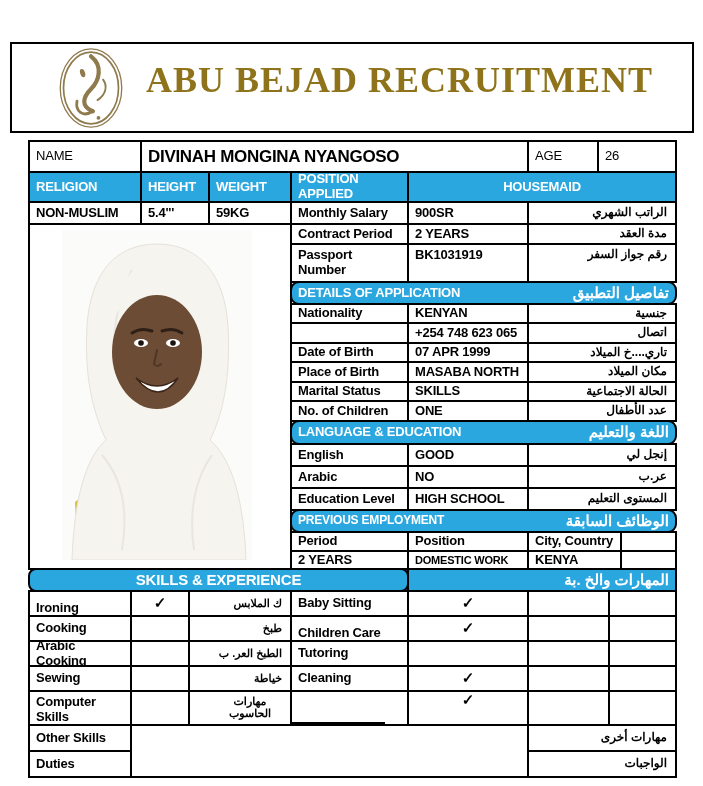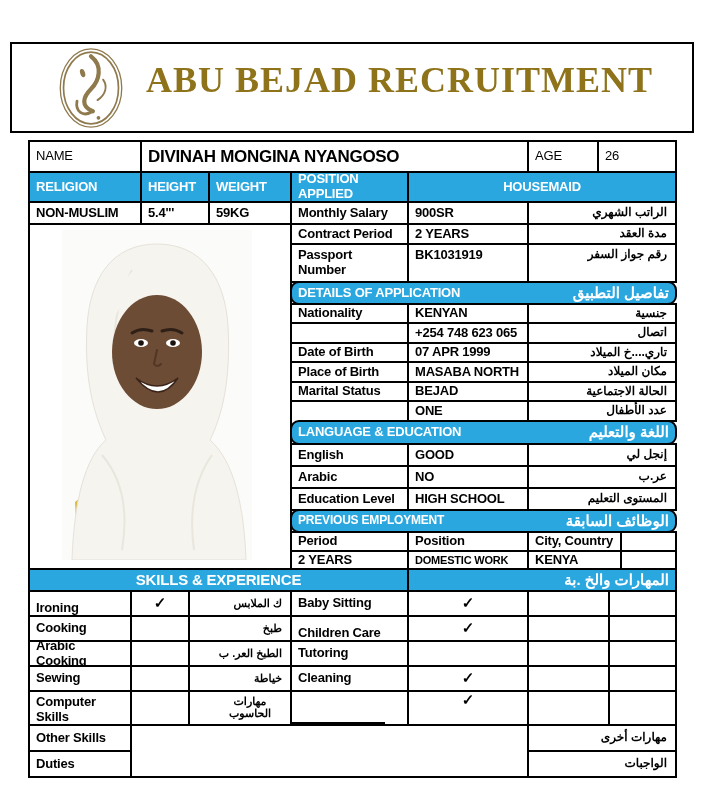--- a/index.html
+++ b/index.html
@@ -24,21 +24,21 @@
   .ck{justify-content:center;padding:0;font-size:15px;}
   .big{font-size:17px;letter-spacing:-0.3px;}
   .sm{font-size:11px;}
   .arsm{font-size:11px;padding-left:28px;}
   .headbox{position:absolute;left:10px;top:42px;width:684px;height:91px;
            box-sizing:border-box;border:2px solid #000;background:#fff;}
   .title{position:absolute;left:146px;top:59px;font-family:"Liberation Serif", serif;
          font-weight:700;font-size:36px;color:var(--title-gold);letter-spacing:1px;white-space:nowrap;}
   .logo{position:absolute;left:44px;top:47px;}
   .photo-svg{position:absolute;left:62px;top:230px;}
-  .skband-en{justify-content:center;font-size:15px;font-weight:700;}
+  .skband-en{justify-content:center;font-size:15px;font-weight:700;border-radius:8px;}
   .skband-ar{direction:rtl;font-weight:700;font-size:15px;}
 </style>
 </head>
 <body>
 
 <div class="page">
 
   <div class="headbox"></div>
   <svg class="logo" width="94" height="82" viewBox="0 0 100 88">
     <ellipse cx="50" cy="44" rx="33" ry="42" fill="none" stroke="var(--logo-bronze)" stroke-width="1.4"></ellipse>
@@ -111,23 +111,24 @@
 
   <div class="cell" style="left:290px;top:342px;width:119px;height:21px">Date of Birth</div>
   <div class="cell" style="left:407px;top:342px;width:122px;height:21px">07 APR 1999</div>
   <div class="cell ar" style="left:527px;top:342px;width:150px;height:21px">تاري....خ  الميلاد</div>
 
   <div class="cell" style="left:290px;top:361px;width:119px;height:22px">Place of Birth</div>
   <div class="cell" style="left:407px;top:361px;width:122px;height:22px">MASABA NORTH</div>
   <div class="cell ar" style="left:527px;top:361px;width:150px;height:22px">مكان الميلاد</div>
 
   <div class="cell" style="left:290px;top:381px;width:119px;height:21px">Marital Status</div>
-  <div class="cell" style="left:407px;top:381px;width:122px;height:21px">BEJAD</div>
+  <div class="cell" style="left:407px;top:381px;width:122px;height:21px">SKILLS</div>
   <div class="cell ar" style="left:527px;top:381px;width:150px;height:21px">الحالة الاجتماعية</div>
 
+  <div class="cell" style="left:290px;top:400px;width:119px;height:22px">No. of Children</div>
   <div class="cell" style="left:407px;top:400px;width:122px;height:22px">ONE</div>
   <div class="cell ar" style="left:527px;top:400px;width:150px;height:22px">عدد الأطفال</div>
 
   <div class="cell blue band" style="left:290px;top:420px;width:387px;height:25px">
     <span class="en">LANGUAGE &amp; EDUCATION</span>
     <span class="arr">اللغة والتعليم</span>
   </div>
 
   <div class="cell" style="left:290px;top:443px;width:119px;height:24px">English</div>
   <div class="cell" style="left:407px;top:443px;width:122px;height:24px">GOOD</div>

